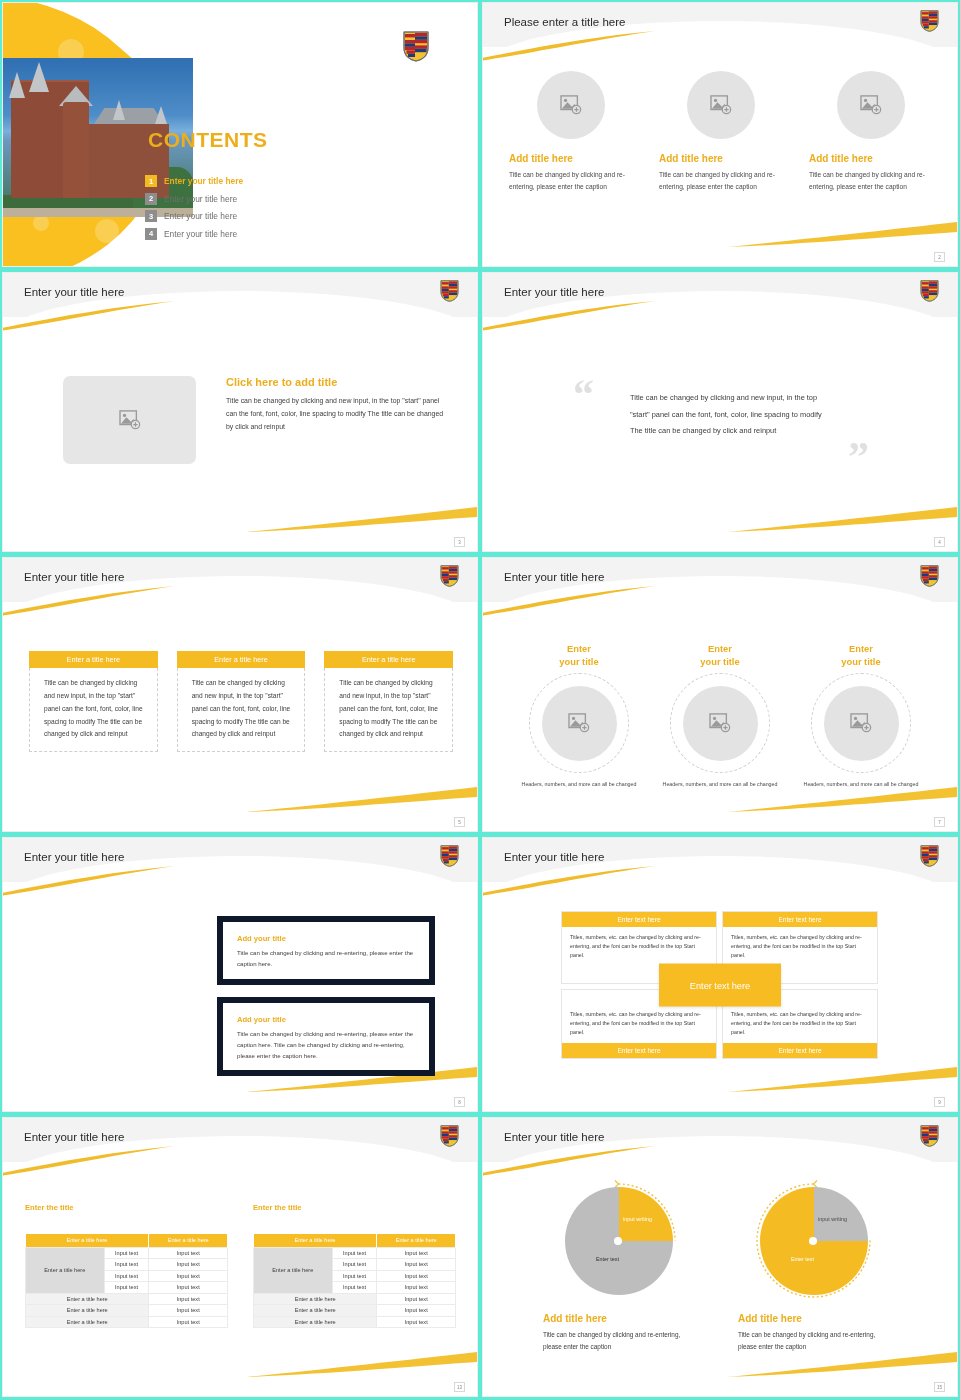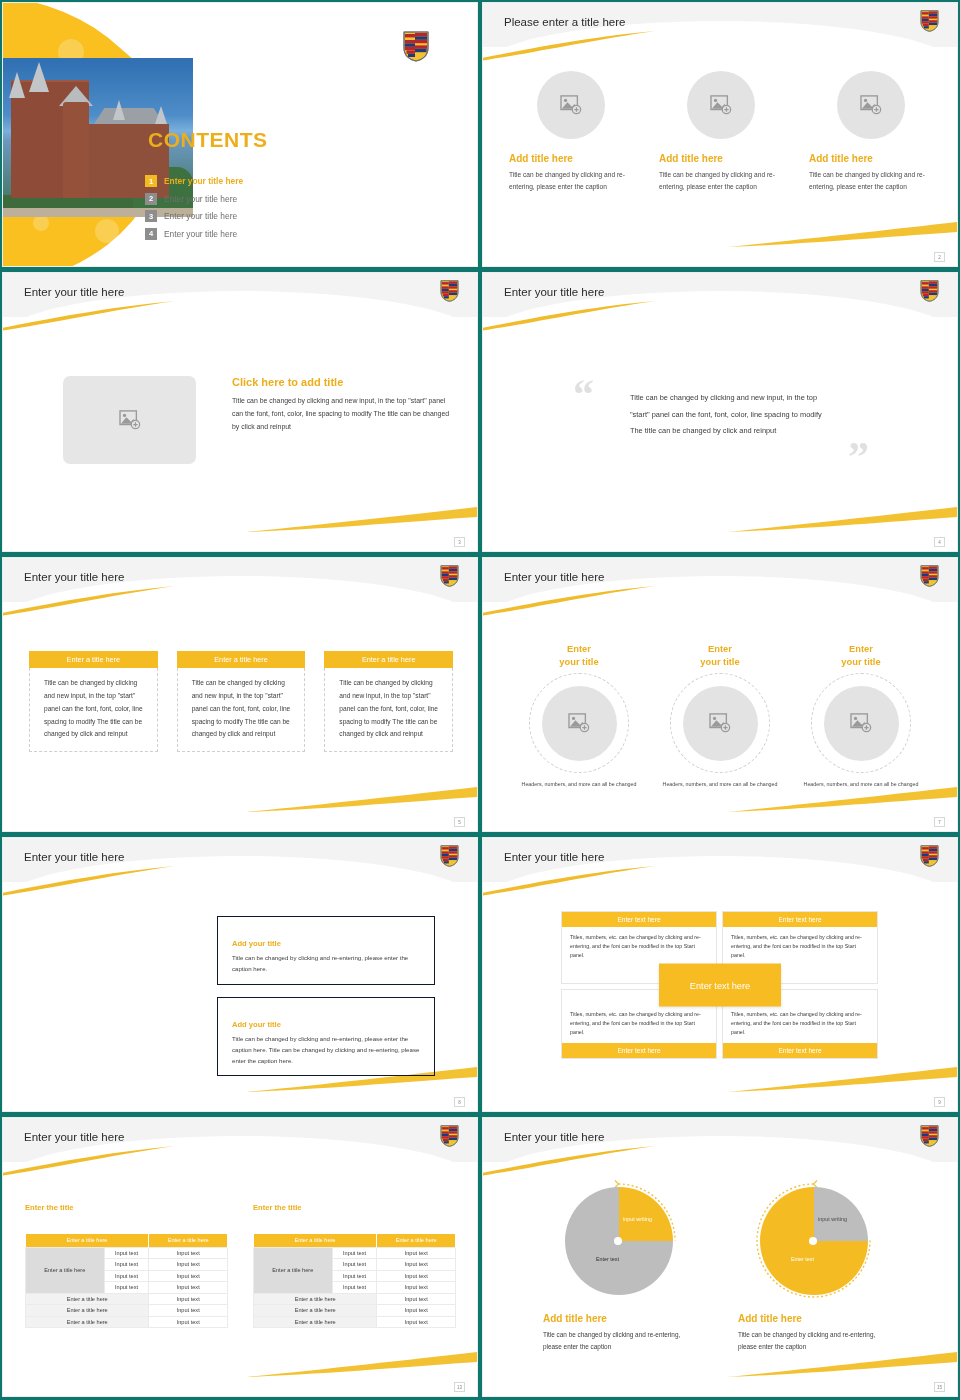--- a/index.html
+++ b/index.html
@@ -11,21 +11,21 @@
   .sheet {
     width: 960px; height: 1400px;
     display: grid;
     grid-template-columns: 480px 480px;
     grid-template-rows: 270px 285px 280px 280px 285px;
     background: #ffffff;
   }
   .slide {
     position: relative;
     width: 480px;
-    background: #0f766e;
+    background: #5eead4;
     overflow: hidden;
   }
   .slide-inner {
     position: absolute;
     left: 3px; top: 3px;
     width: 474px;
     bottom: 4px;
     background: #ffffff;
     overflow: hidden;
     box-shadow: 0 0 0 1px #ededed;
@@ -151,21 +151,21 @@
 
   
   .s2-cols{ position:absolute; left:26px; top:68px; width:424px; display:flex; gap:26px; }
   .s2-col{ width:124px; }
   .s2-circwrap{ display:flex; justify-content:center; }
   .s2-h{ margin-top:14px; font-size:10px; font-weight:bold; color:#EDAE1C; }
   .s2-p{ margin-top:5px; font-size:6.6px; color:#4a4a4a; line-height:1.75; }
 
   
   .s3-img{ position:absolute; left:60px; top:103px; }
-  .s3-txt{ position:absolute; left:229px; top:103px; width:220px; }
+  .s3-txt{ position:absolute; left:223px; top:103px; width:220px; }
   .s3-h{ font-size:11px; font-weight:bold; color:#EDAE1C; }
   .s3-p{ margin-top:6px; font-size:6.9px; color:#3d3d3d; line-height:1.9; }
 
   
   .quote-open{
     position:absolute; left:90px; top:100px;
     font-size:42px; color:#E0E0E0; font-family:"Liberation Serif", serif;
     line-height:1; font-weight:bold;
   }
   .quote-close{
@@ -205,21 +205,21 @@
     display:flex; align-items:center; justify-content:center;
   }
   .s6-cap{ margin-top:7px; font-size:5.3px; color:#4a4a4a; text-align:center; line-height:1.75; }
 
   
   .s7-left{ position:absolute; left:70px; top:83px; width:120px; }
   .s7-big{ font-size:17px; font-weight:bold; color:#F3BB21; }
   .s7-p{ margin-top:6px; font-size:6.8px; color:#3d3d3d; line-height:1.95; }
   .s7-right{ position:absolute; left:214px; top:78px; width:218px; }
   .s7-box{
-    border:1px solid #0f172a; padding:22px 10px 9px 14px; position:relative;
+    border:6px solid #0f172a; padding:12px 10px 9px 14px; position:relative;
     margin-bottom:12px;
   }
   .s7-box-h{ font-size:7.6px; font-weight:bold; color:#EDAE1C; margin-bottom:4px; }
   .s7-box-p{ font-size:6.1px; color:#3d3d3d; line-height:1.85; }
 
   
   .s8-grid{ position:absolute; left:78px; top:73px; width:318px; }
   .s8-row{ display:flex; gap:5px; }
   .s8-cell{ width:156px; border:1px solid #e6e6e6; background:#fff; }
   .s8-cell.top{ height:73px; }

